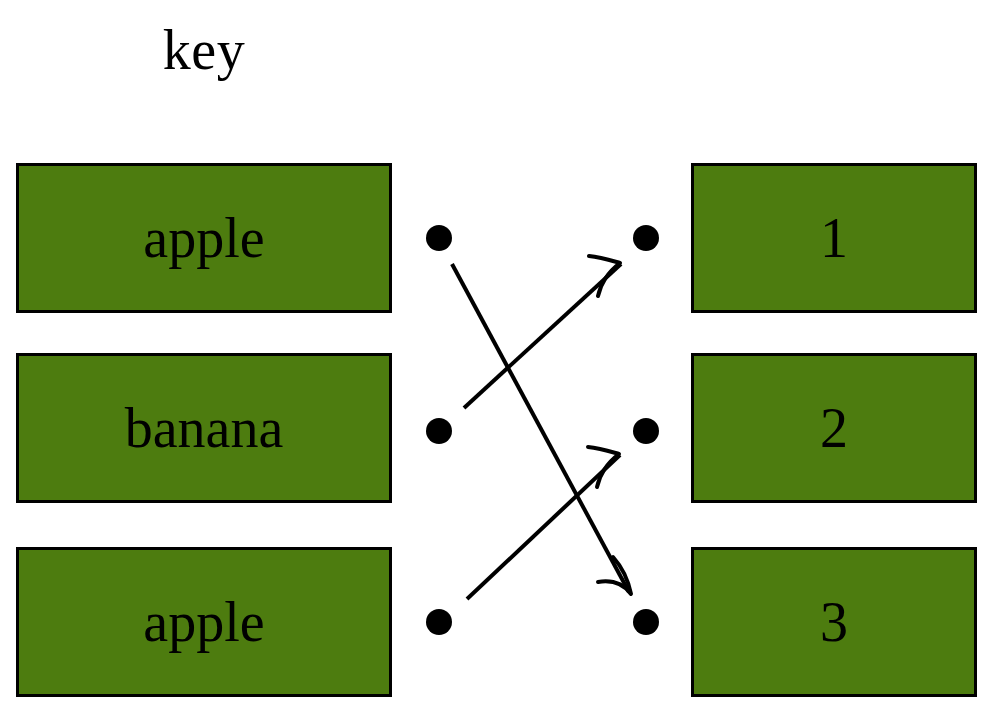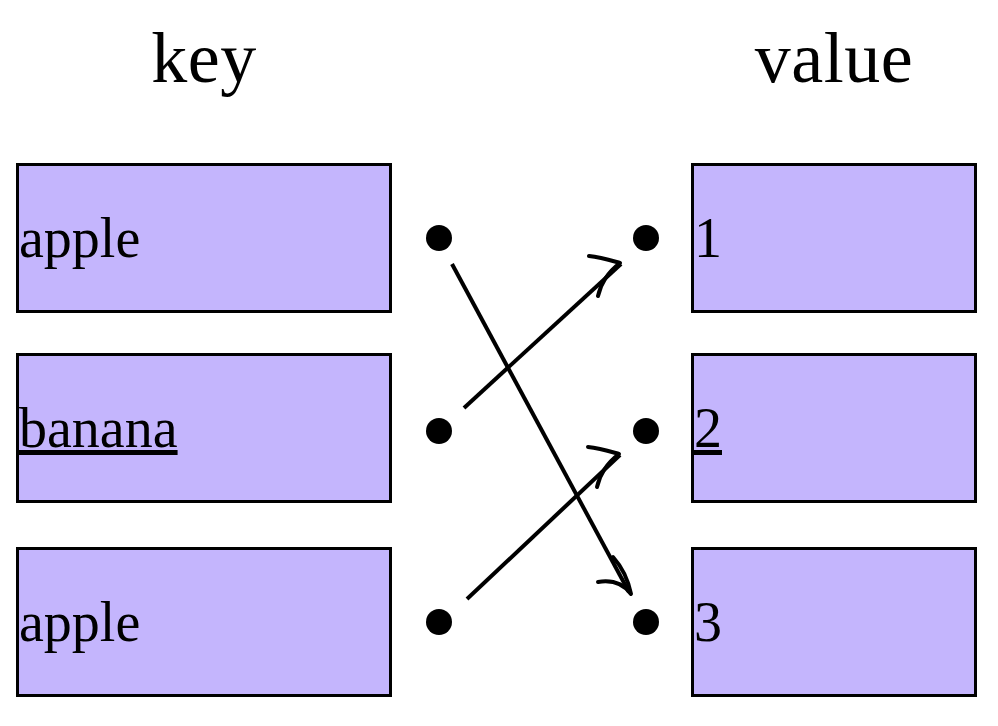--- a/index.html
+++ b/index.html
@@ -14,50 +14,50 @@
     height: 726px;
     background: #ffffff;
     overflow: hidden;
     font-family: "Liberation Serif", "DejaVu Serif", serif;
     color: #000000;
   }
   
   .col-heading {
     position: absolute;
     text-align: center;
-    font-size: 72px;
+    font-size: 56px;
     line-height: 1;
     font-weight: normal;
     letter-spacing: 0.5px;
     white-space: nowrap;
     color: #000;
   }
   #heading-key   { left: 16px;  top: 22px; width: 376px; }
   #heading-value { left: 691px; top: 22px; width: 286px; }
 
   
   .node-box {
     position: absolute;
     box-sizing: border-box;
     border: 3px solid #000000;
-    background: #c4b5fd;
+    background: #4d7c0f;
     display: flex;
     align-items: center;
-    justify-content: flex-start;
+    justify-content: center;
   }
   .node-label {
     font-size: 56px;
     line-height: 1;
     white-space: nowrap;
     color: #000;
   }
   .key-box   { left: 16px;  width: 376px; height: 150px; }
   .value-box { left: 691px; width: 286px; height: 150px; }
   .row-0 { top: 163px; }
-  .row-1 { top: 353px; text-decoration: underline; }
+  .row-1 { top: 353px; }
   .row-2 { top: 547px; }
 
   
   #connector-layer {
     position: absolute;
     left: 0;
     top: 0;
     width: 998px;
     height: 726px;
     pointer-events: none;
@@ -76,21 +76,20 @@
     stroke-linecap: round;
     stroke-linejoin: round;
   }
 </style>
 </head>
 <body>
 
 <div id="stage">
 
   <div class="col-heading" id="heading-key">key</div>
-  <div class="col-heading" id="heading-value">value</div>
 
   <div class="node-box key-box row-0">
     <span class="node-label">apple</span>
   </div>
   <div class="node-box key-box row-1">
     <span class="node-label">banana</span>
   </div>
   <div class="node-box key-box row-2">
     <span class="node-label">apple</span>
   </div>

